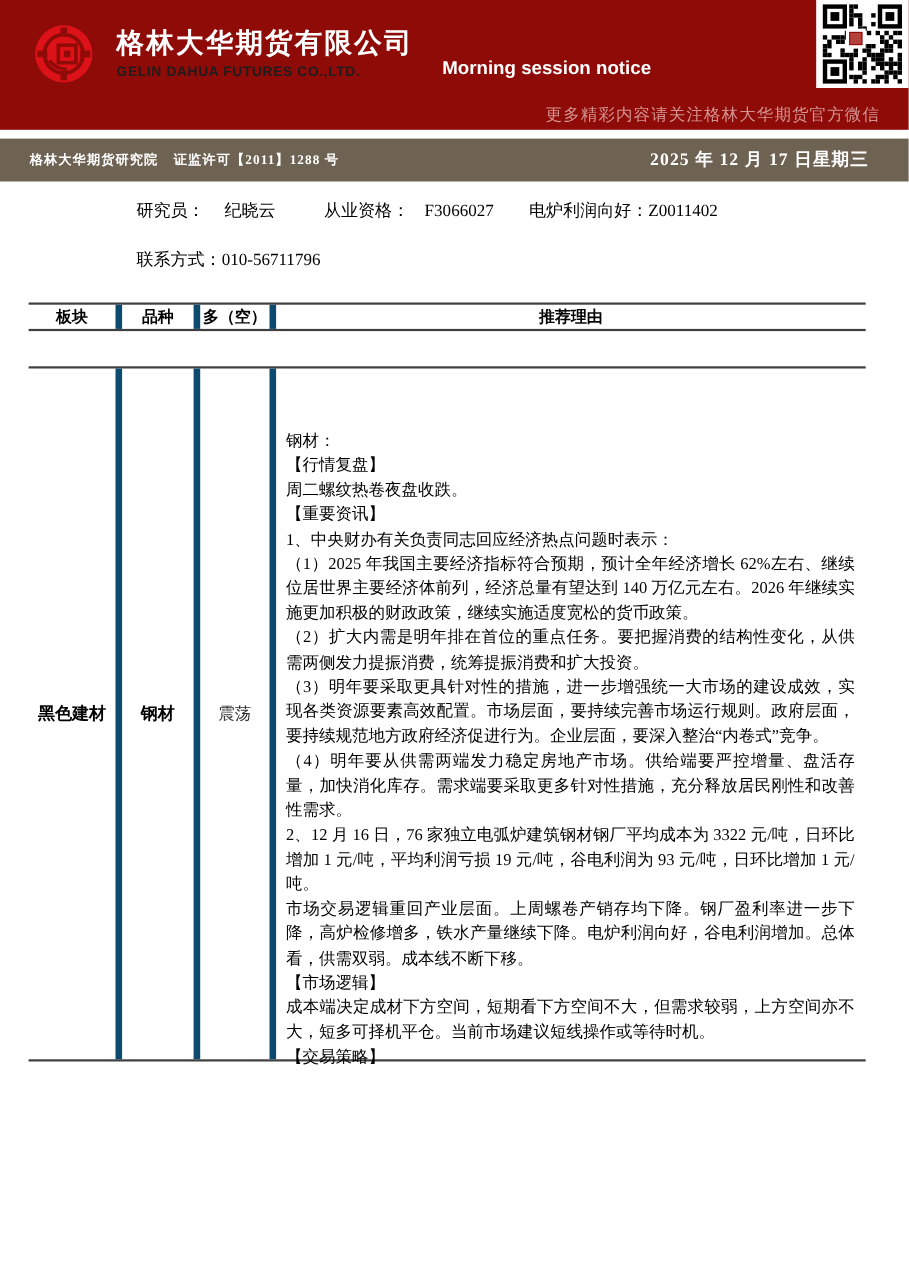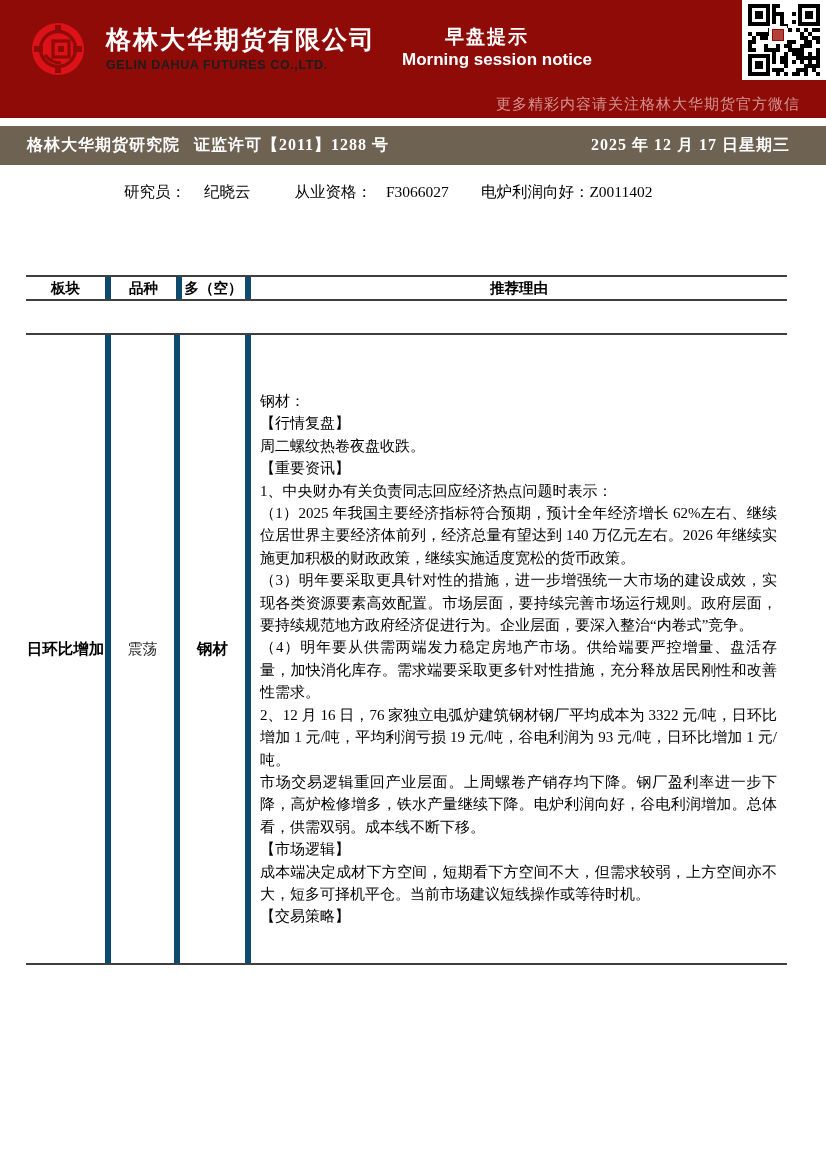--- a/index.html
+++ b/index.html
@@ -14,39 +14,39 @@
 
   .logo-wrap { position:absolute; left:31px; top:22px; display:flex; align-items:flex-start; }
   .logo-svg { width:54px; height:54px; display:block; }
   .company { margin-left:21px; padding-top:4px; }
   .company-cn { color:#ffffff; font-size:25px; font-weight:bold; letter-spacing:2px; line-height:28px; }
   .company-en { color:#1d1d1d; font-size:12.5px; font-weight:bold; letter-spacing:0.6px; margin-top:4px;
                 font-family:"Liberation Sans","DejaVu Sans",sans-serif; }
 
   .title-block { position:absolute; left:402px; top:24px; width:170px; text-align:center; color:#ffffff; }
   .title-cn { font-size:19px; font-weight:bold; letter-spacing:2px; }
-  .title-en { font-size:17px; font-weight:bold; margin-top:0; white-space:nowrap;
+  .title-en { font-size:17px; font-weight:bold; margin-top:28px; white-space:nowrap;
               font-family:"Liberation Sans","DejaVu Sans",sans-serif; }
 
   .qr-box { position:absolute; right:0; top:0; width:84px; height:80px; background:#ffffff; }
   .qr-pattern { position:absolute; left:6px; top:4px; width:72px; height:72px; background:#ffffff; }
   .qr-pattern i { position:absolute; width:4px; height:4px; background:#000; }
   .qr-finder { position:absolute; width:22px; height:22px; border:4px solid #000; box-sizing:border-box; background:#fff; }
   .qr-finder i { position:absolute; left:3px; top:3px; width:8px; height:8px; background:#000; }
   .qr-logo { position:absolute; left:27px; top:26px; width:18px; height:18px; background:#fff;
              display:flex; align-items:center; justify-content:center; }
   .qr-logo b { width:10px; height:10px; background:#b5413d; border:1px solid #8e0b08; }
 
   .promo { position:absolute; right:26px; top:95px; color:#d49390; font-size:15px; letter-spacing:1px; }
 
   
   .info-bar { position:absolute; top:126px; left:0; width:826px; height:39px; background:#6e6353;
               display:flex; align-items:center; justify-content:space-between;
               padding:0 36px 0 27px; box-sizing:border-box; color:#ffffff; }
-  .info-left { font-size:16px; font-weight:bold; letter-spacing:1px; }
+  .info-left { font-size:12px; font-weight:bold; letter-spacing:1px; }
   .info-left .lic { margin-left:14px; }
   .info-date { font-size:16px; font-weight:bold; letter-spacing:1px; }
 
   
   .researcher { position:absolute; top:181px; left:124px; font-size:15.5px; line-height:22px; }
   .researcher .row2 { margin-top:23px; }
   .researcher .g1 { margin-left:18px; }
   .researcher .g2 { margin-left:44px; }
   .researcher .g3 { margin-left:14px; }
   .researcher .g4 { margin-left:32px; }
@@ -88,21 +88,20 @@
       <rect x="27" y="24" width="6" height="6" fill="#8e0b08"></rect>
       <path d="M14 33 q6 8 16 8" fill="none" stroke="#8e0b08" stroke-width="3"></path>
     </svg>
     <div class="company">
       <div class="company-cn">格林大华期货有限公司</div>
       <div class="company-en">GELIN DAHUA FUTURES CO.,LTD.</div>
     </div>
   </div>
 
   <div class="title-block">
-    <div class="title-cn">早盘提示</div>
     <div class="title-en">Morning session notice</div>
   </div>
 
   <div class="qr-box">
     <div class="qr-pattern" id="qr-pattern">
         <i style="left:24px;top:0px"></i>
         <i style="left:28px;top:0px"></i>
         <i style="left:24px;top:4px"></i>
         <i style="left:24px;top:8px"></i>
         <i style="left:28px;top:8px"></i>
@@ -228,40 +227,44 @@
   <span class="info-left">
     <span>格林大华期货研究院</span><span class="lic">证监许可【2011】1288 号</span>
   </span>
   <span class="info-date">2025 年 12 月 17 日星期三</span>
 </div>
 
 <div class="researcher">
   <div class="row1">
     <span>研究员：</span><span class="g1">纪晓云</span><span class="g2">从业资格：</span><span class="g3">F3066027</span><span class="g4">电炉利润向好：</span><span>Z0011402</span>
   </div>
+  <div class="row2">
+    <span>联系方式：</span><span>010-56711796</span>
+  </div>
 </div>
 
 <div class="head-table">
   <div class="hcell c1">板块</div>
   <div class="hcell c2 vline">品种</div>
   <div class="hcell c3 vline">多（空）</div>
   <div class="hcell c4 vline">推荐理由</div>
 </div>
 
 <div class="body-table">
-  <div class="bcell c1 sector">日环比增加</div>
+  <div class="bcell c1 sector">黑色建材</div>
+  <div class="bcell c2 vline variety">钢材</div>
   <div class="bcell c3 vline direction">震荡</div>
-  <div class="bcell c2 vline variety">钢材</div>
   <div class="bcell c4 vline reason-cell">
     <p>钢材：</p>
     <p>【行情复盘】</p>
     <p>周二螺纹热卷夜盘收跌。</p>
     <p>【重要资讯】</p>
     <p>1、中央财办有关负责同志回应经济热点问题时表示：</p>
     <p>（1）2025 年我国主要经济指标符合预期，预计全年经济增长 62%左右、继续位居世界主要经济体前列，经济总量有望达到 140 万亿元左右。2026 年继续实施更加积极的财政政策，继续实施适度宽松的货币政策。</p>
+    <p>（2）扩大内需是明年排在首位的重点任务。要把握消费的结构性变化，从供需两侧发力提振消费，统筹提振消费和扩大投资。</p>
     <p>（3）明年要采取更具针对性的措施，进一步增强统一大市场的建设成效，实现各类资源要素高效配置。市场层面，要持续完善市场运行规则。政府层面，要持续规范地方政府经济促进行为。企业层面，要深入整治“内卷式”竞争。</p>
     <p>（4）明年要从供需两端发力稳定房地产市场。供给端要严控增量、盘活存量，加快消化库存。需求端要采取更多针对性措施，充分释放居民刚性和改善性需求。</p>
     <p>2、12 月 16 日，76 家独立电弧炉建筑钢材钢厂平均成本为 3322 元/吨，日环比增加 1 元/吨，平均利润亏损 19 元/吨，谷电利润为 93 元/吨，日环比增加 1 元/吨。</p>
     <p>市场交易逻辑重回产业层面。上周螺卷产销存均下降。钢厂盈利率进一步下降，高炉检修增多，铁水产量继续下降。电炉利润向好，谷电利润增加。总体看，供需双弱。成本线不断下移。</p>
     <p>【市场逻辑】</p>
     <p>成本端决定成材下方空间，短期看下方空间不大，但需求较弱，上方空间亦不大，短多可择机平仓。当前市场建议短线操作或等待时机。</p>
     <p>【交易策略】</p>
   </div>
 </div>
 

